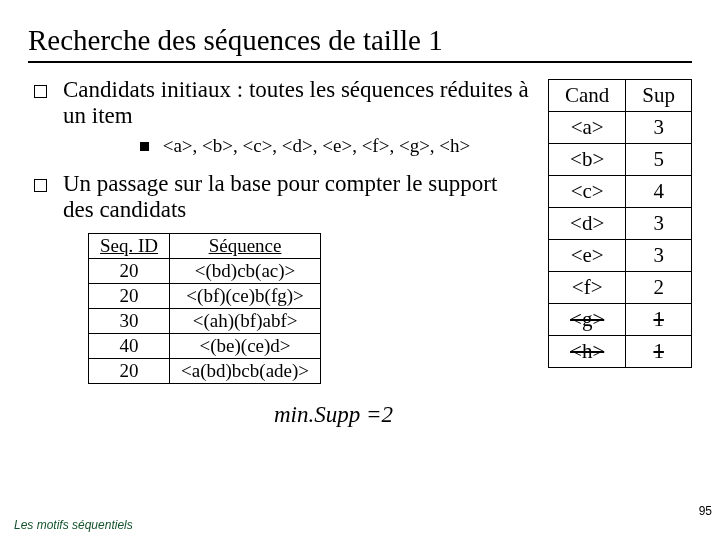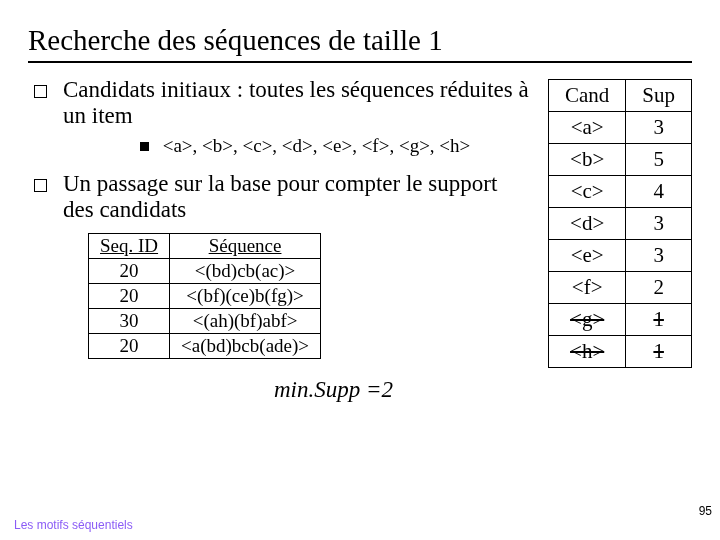--- a/index.html
+++ b/index.html
@@ -109,22 +109,23 @@
     right: 8px;
     bottom: 22px;
     font-size: 12px;
     font-family: Arial, sans-serif;
   }
   .footer {
     position: absolute;
     left: 14px;
     bottom: 8px;
     font-size: 12px;
+    font-style: italic;
     font-family: Arial, sans-serif;
-    color: #8b5cf6;
+    color: #14532d;
   }
 </style>
 </head>
 <body>
 
 <div class="slide">
 
   <div class="title">Recherche des séquences de taille 1</div>
   <hr class="rule">
 
@@ -156,20 +157,24 @@
           <td>20</td>
           <td>&lt;(bd)cb(ac)&gt;</td>
         </tr>
         <tr>
           <td>20</td>
           <td>&lt;(bf)(ce)b(fg)&gt;</td>
         </tr>
         <tr>
           <td>30</td>
           <td>&lt;(ah)(bf)abf&gt;</td>
+        </tr>
+        <tr>
+          <td>40</td>
+          <td>&lt;(be)(ce)d&gt;</td>
         </tr>
         <tr>
           <td>20</td>
           <td>&lt;a(bd)bcb(ade)&gt;</td>
         </tr>
       </tbody>
         </table>
 
       <div class="minsupp">min.Supp =2</div>
     </div>

